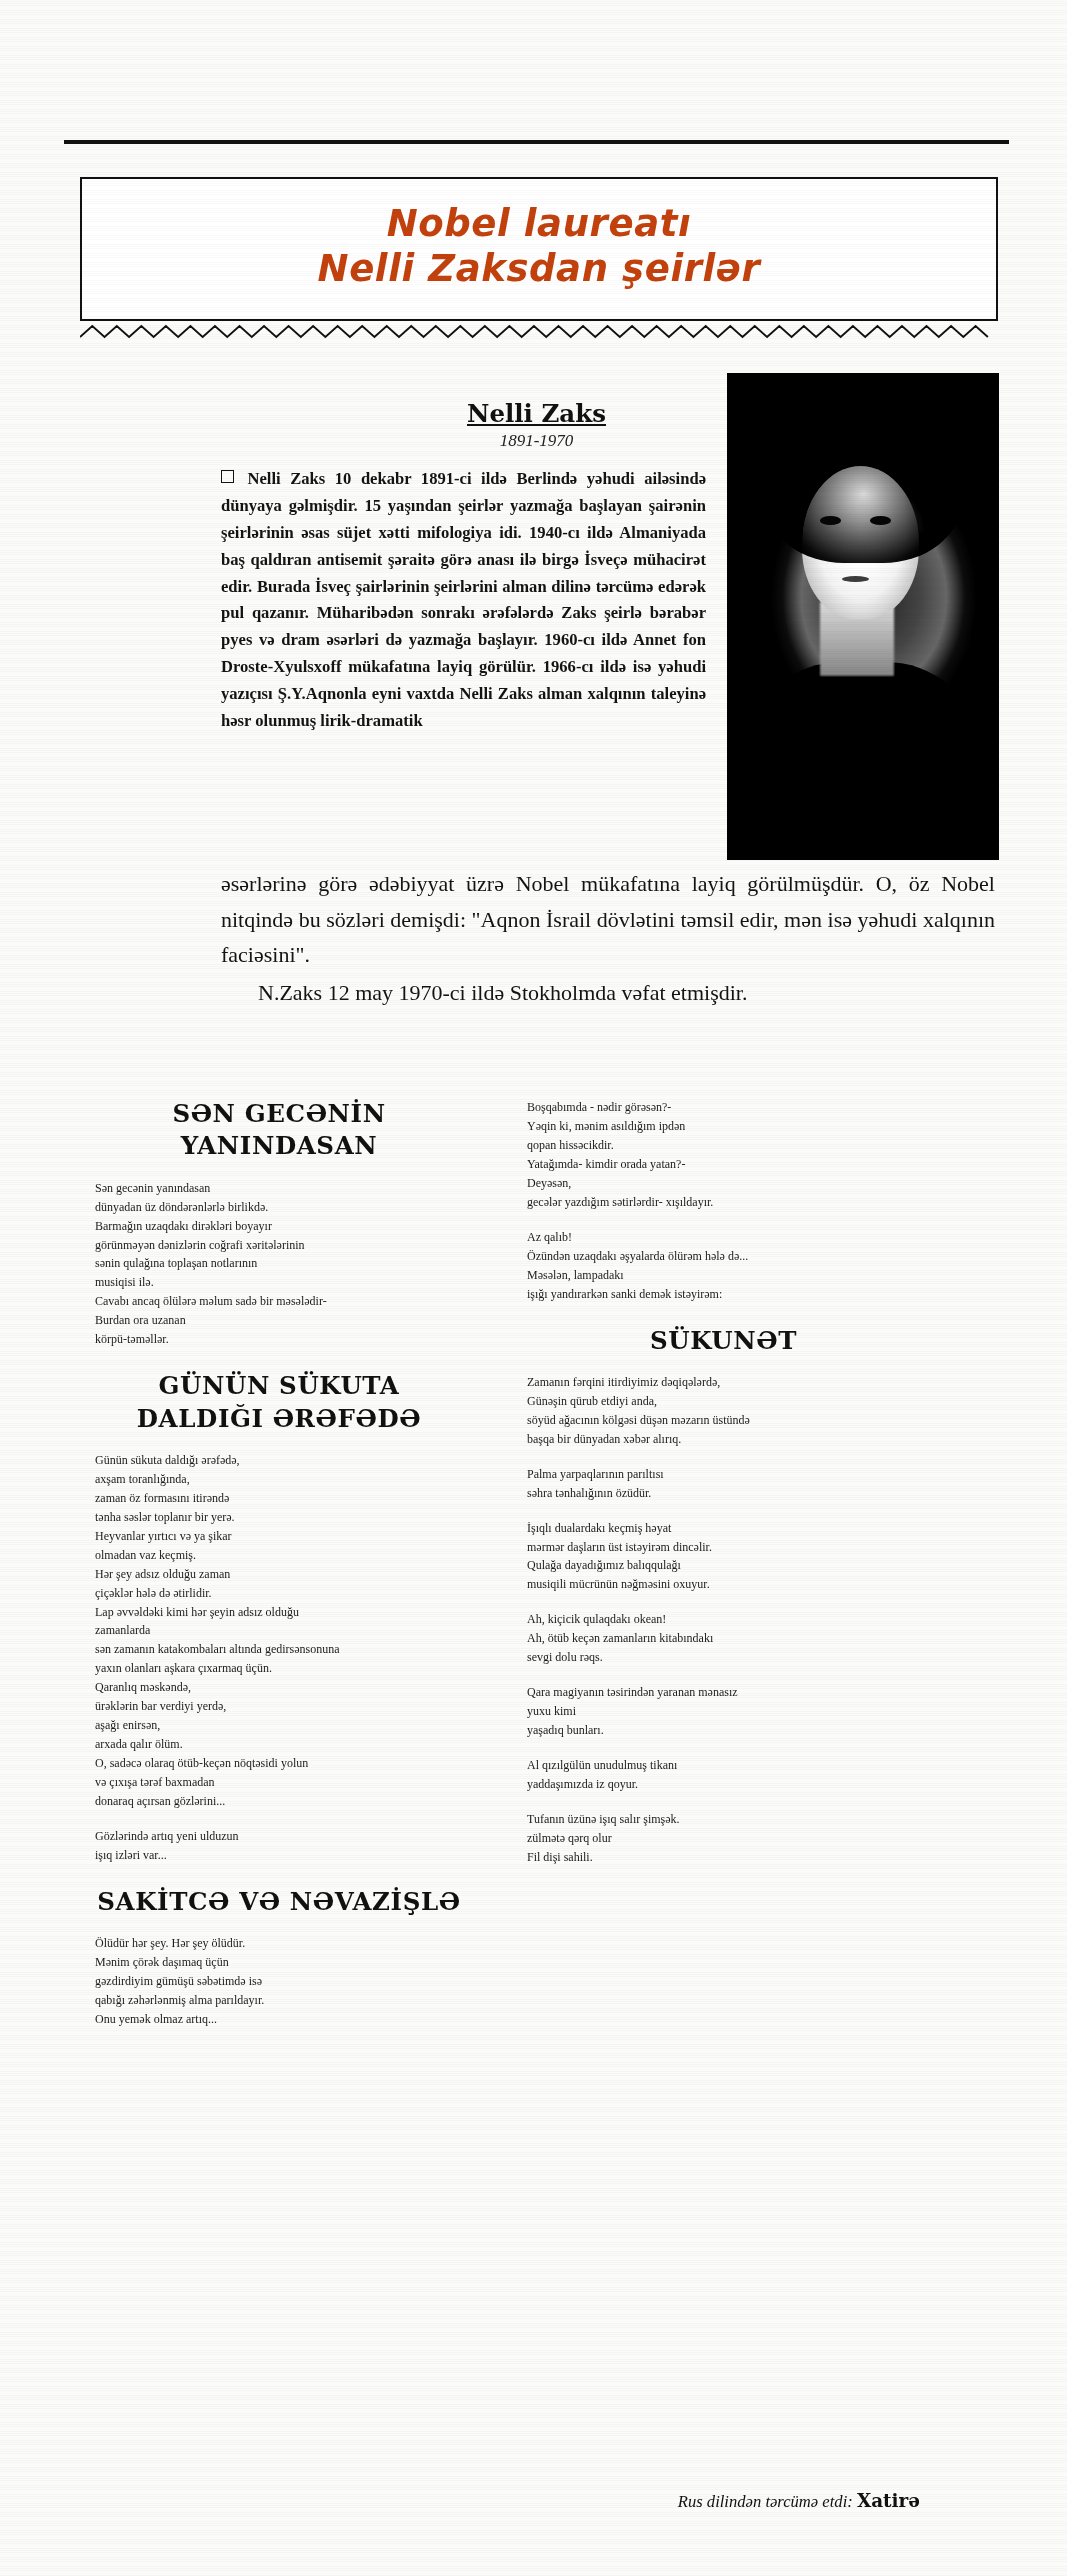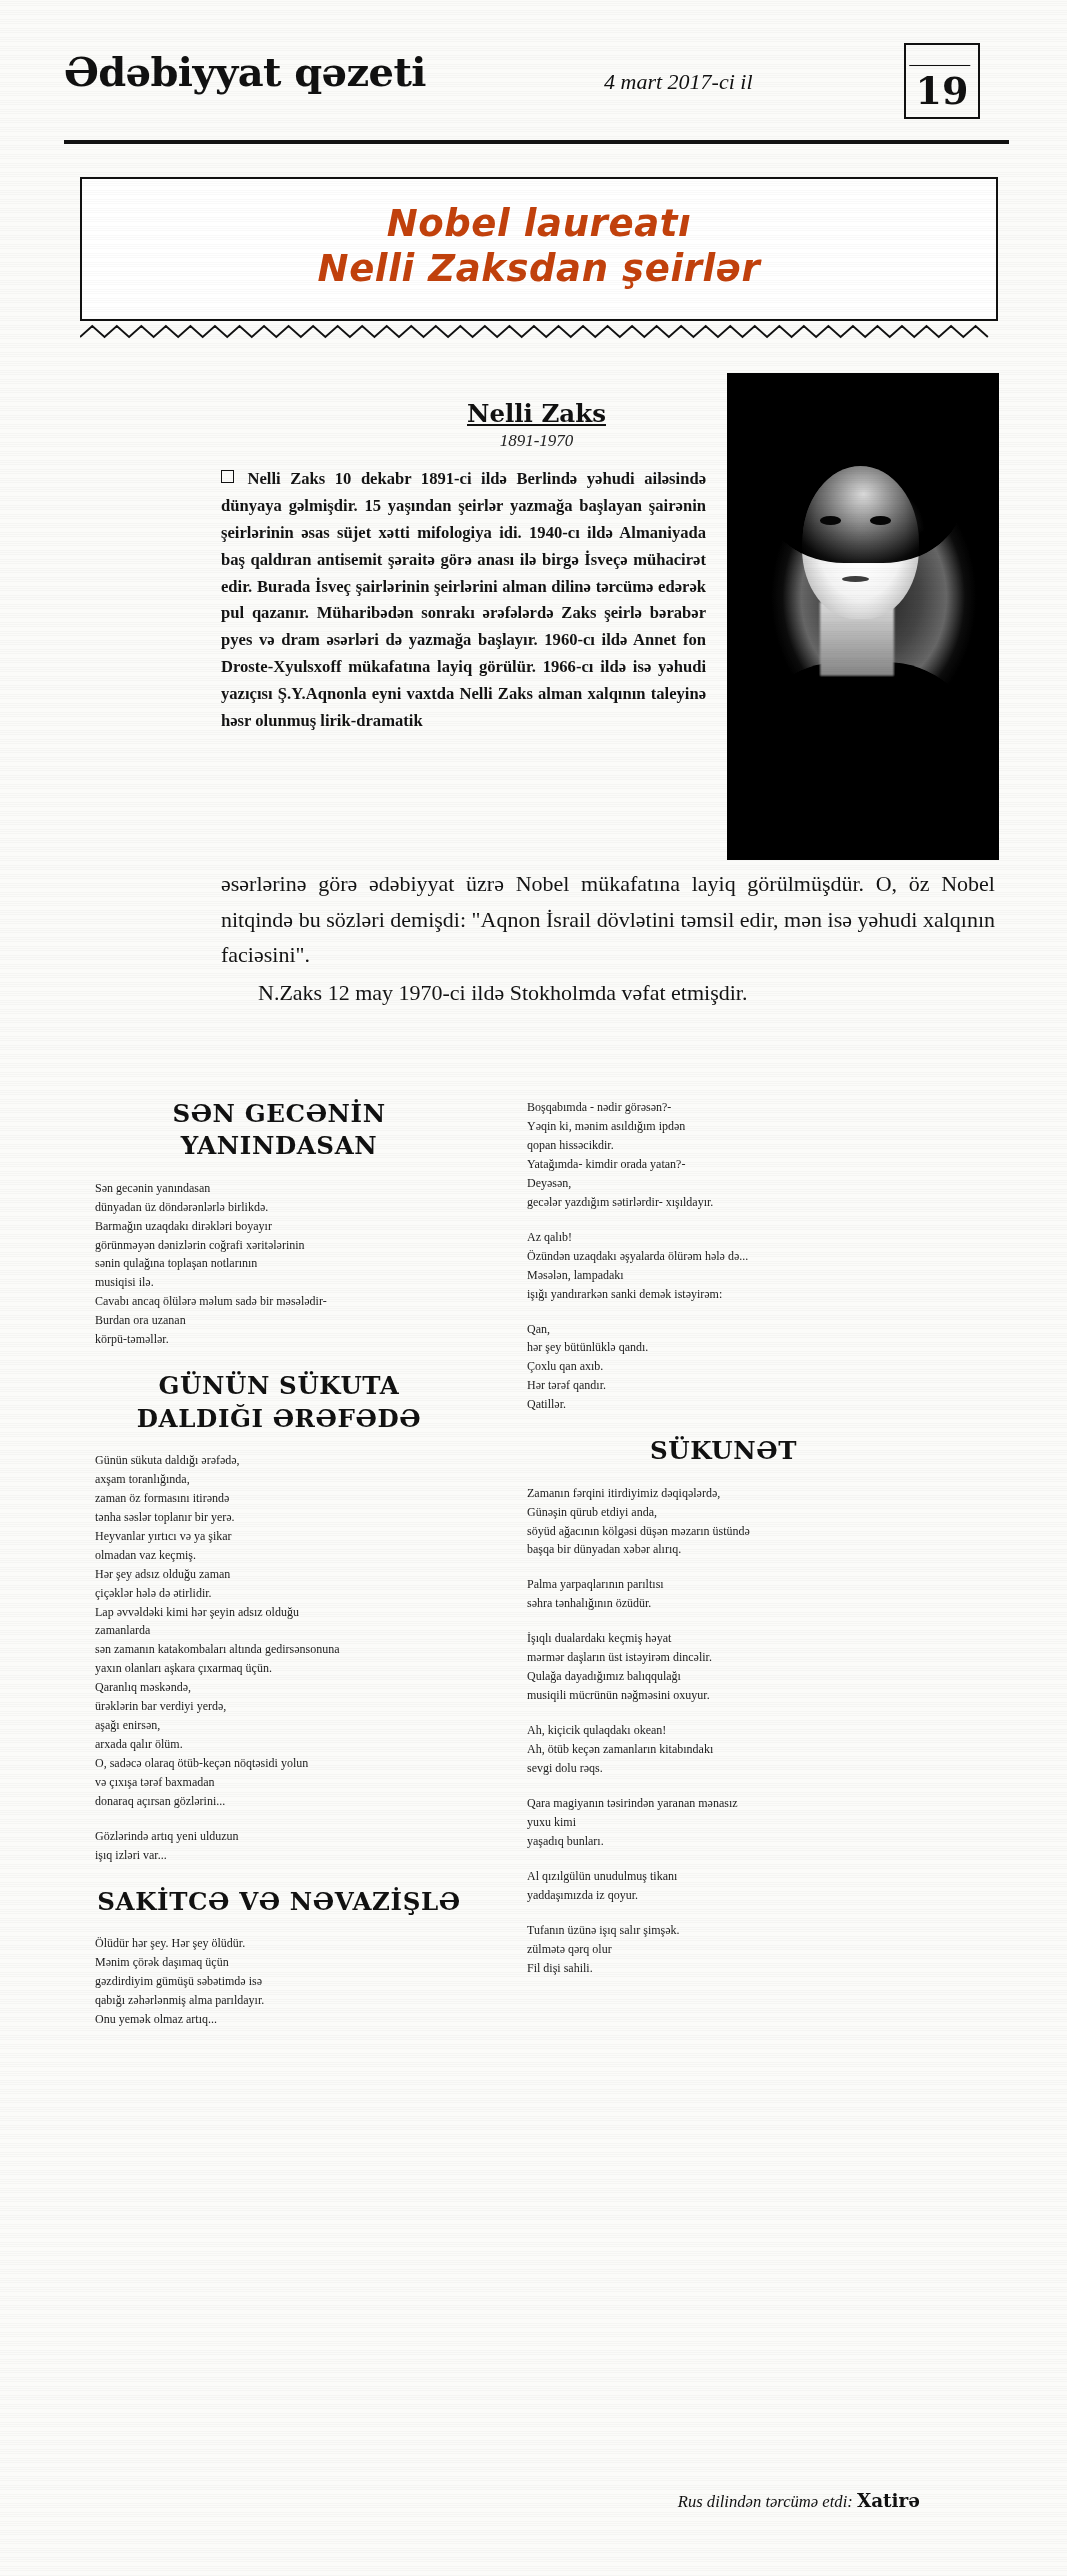--- a/index.html
+++ b/index.html
@@ -245,28 +245,20 @@
     opacity:.05;
     background:
       repeating-linear-gradient(0deg, rgba(0,0,0,.5) 0 0.6px, transparent 0.6px 1.8px);
   }
 </style>
 </head>
 <body>
 
 <div class="page">
 
-  <div class="masthead">
-    <div class="mast-title">Ədəbiyyat qəzeti</div>
-    <div class="mast-date">4 mart 2017-ci il</div>
-    <div class="mast-num-box">
-      <div class="mast-num-decor"></div>
-      <div class="mast-num">19</div>
-    </div>
-  </div>
   <div class="mast-rule"></div>
 
   <div class="headline-box">
     <div class="headline">
       <div>Nobel laureatı</div>
       <div>Nelli Zaksdan şeirlər</div>
     </div>
   </div>
 
   <svg class="zigzag" viewBox="0 0 1490 34" preserveAspectRatio="none">
@@ -345,25 +337,20 @@
     <div class="stanza">Boşqabımda - nədir görəsən?-
 Yəqin ki, mənim asıldığım ipdən
 qopan hissəcikdir.
 Yatağımda- kimdir orada yatan?-
 Deyəsən,
 gecələr yazdığım sətirlərdir- xışıldayır.</div>
     <div class="stanza">Az qalıb!
 Özündən uzaqdakı əşyalarda ölürəm hələ də...
 Məsələn, lampadakı
 işığı yandırarkən sanki demək istəyirəm:</div>
-    <div class="stanza">Qan,
-hər şey bütünlüklə qandı.
-Çoxlu qan axıb.
-Hər tərəf qandır.
-Qatillər.</div>
 
     <div class="poem-title">SÜKUNƏT</div>
     <div class="stanza">Zamanın fərqini itirdiyimiz dəqiqələrdə,
 Günəşin qürub etdiyi anda,
 söyüd ağacının kölgəsi düşən məzarın üstündə
 başqa bir dünyadan xəbər alırıq.</div>
     <div class="stanza">Palma yarpaqlarının parıltısı
 səhra tənhalığının özüdür.</div>
     <div class="stanza">İşıqlı dualardakı keçmiş həyat
 mərmər daşların üst istəyirəm dincəlir.

